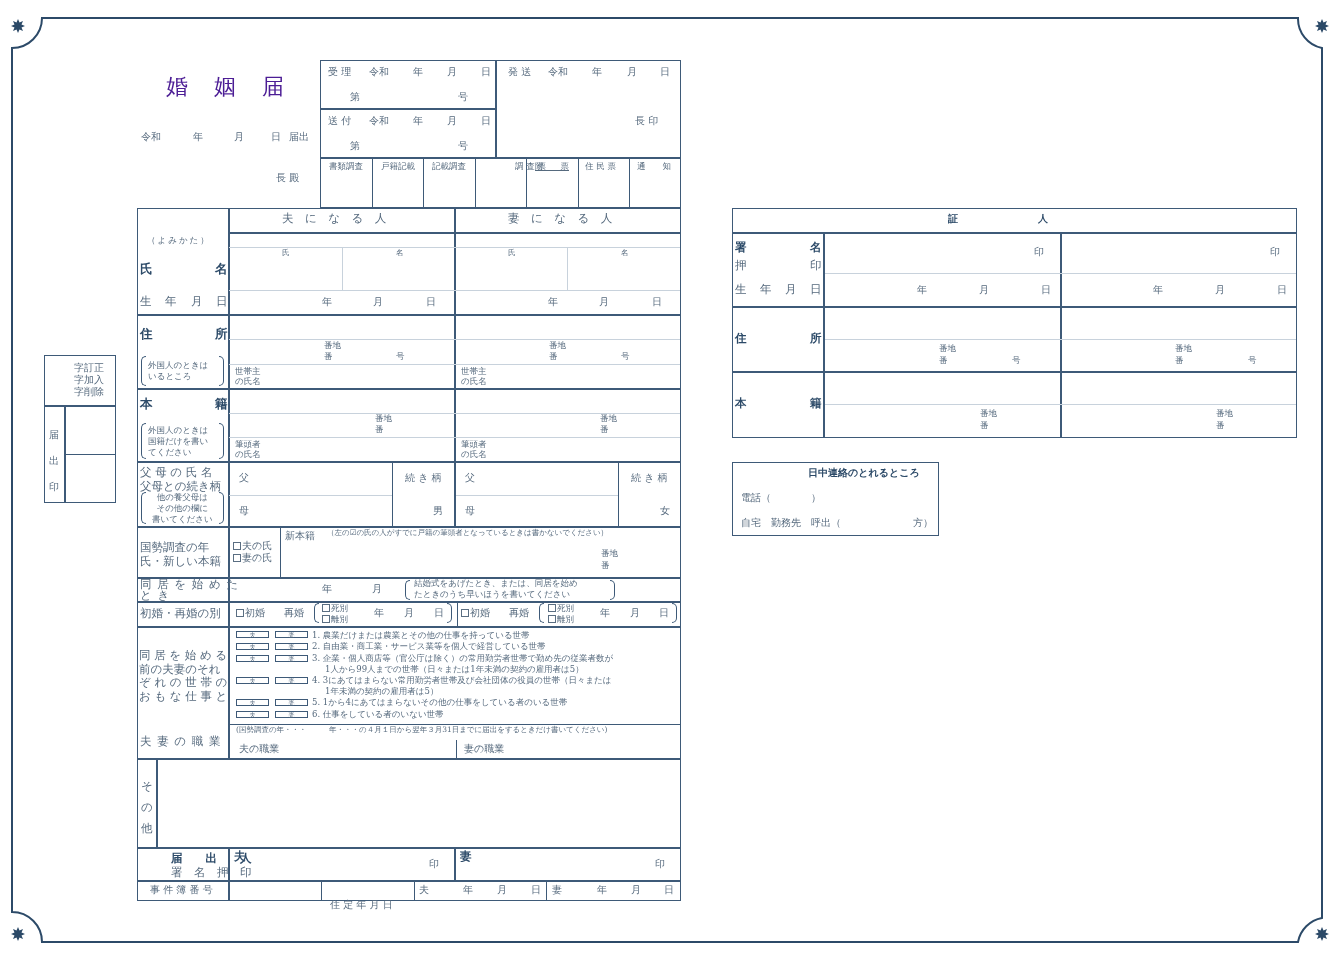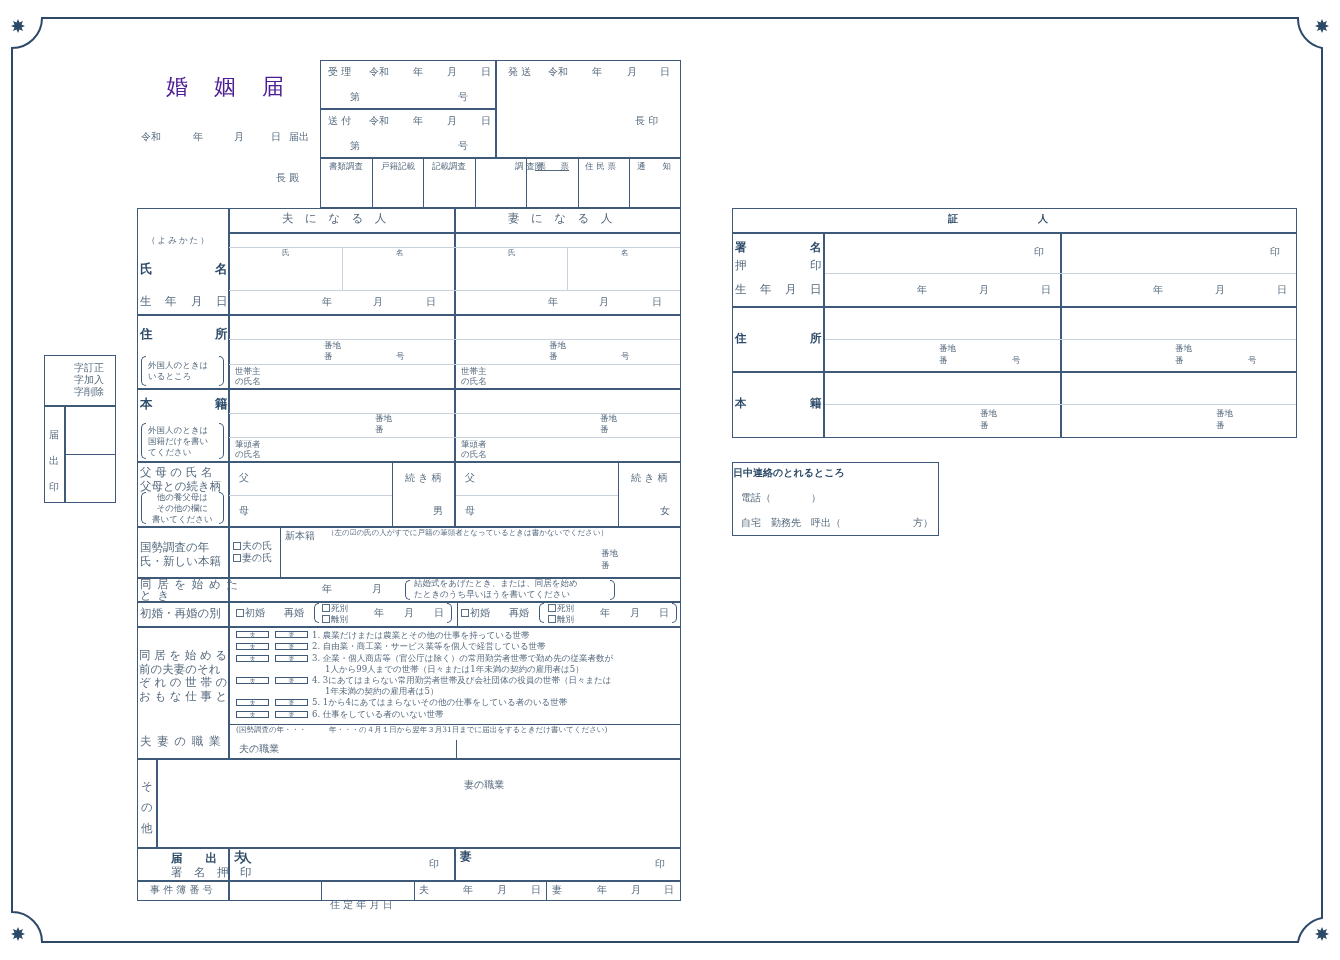--- a/index.html
+++ b/index.html
@@ -342,21 +342,21 @@
   <div>
     <span class="tag" style="left:236px;top:711px;">夫</span>
     <span class="tag" style="left:275px;top:711px;">妻</span>
     <span class="t xs" style="left:312px;top:710px;">6. 仕事をしている者のいない世帯</span>
   </div>
 </div>
 <div class="line" style="left:228px;top:724px;width:453px;height:1px;"></div>
 <span class="t xxs" style="left:236px;top:726px;">(国勢調査の年・・・　　　年・・・の４月１日から翌年３月31日までに届出をするときだけ書いてください)</span>
 <div class="line" style="left:456px;top:740px;width:1px;height:18px;"></div>
 <span class="t sm" style="left:239px;top:744px;text-align:center;">夫の職業</span>
-<span class="t sm" style="left:464px;top:744px;margin-top:36px;">妻の職業</span>
+<span class="t sm" style="left:464px;top:744px;">妻の職業</span>
 
 <div class="line" style="left:137px;top:758px;width:544px;height:1.5px;"></div>
 <div class="line" style="left:156px;top:758px;width:1.5px;height:90px;"></div>
 <div class="t md" style="left:141px;top:776px;line-height:21px;">
   <div>そ</div>
     <div>の</div>
     <div>他</div>
 </div>
 <div class="abs" style="left:159px;top:761px;width:520px;height:85px;"></div>
 
@@ -446,16 +446,16 @@
 <span class="t md bold" style="left:735px;top:398px;">本</span>
 <span class="t md bold" style="left:810px;top:398px;">籍</span>
 <div class="abs" style="left:826px;top:374px;width:232px;height:29px;"></div>
 <div class="abs" style="left:1063px;top:374px;width:232px;height:29px;"></div>
 <span class="t xs" style="left:980px;top:409px;">番地</span>
 <span class="t xs" style="left:980px;top:421px;">番</span>
 <span class="t xs" style="left:1216px;top:409px;">番地</span>
 <span class="t xs" style="left:1216px;top:421px;">番</span>
 
 <div class="abs b" style="left:732px;top:462px;width:207px;height:74px;border-width:1.5px;"></div>
-<span class="t bold" style="left:733px;top:468px;font-size:10px;">日中連絡のとれるところ</span>
+<span class="t bold" style="left:808px;top:468px;font-size:10px;">日中連絡のとれるところ</span>
 <span class="t sm" style="left:741px;top:493px;">電話（　　　　）</span>
 <span class="t sm" style="left:741px;top:518px;">自宅　勤務先　呼出（</span>
 <span class="t sm" style="left:913px;top:518px;">方）</span>
 
 </body></html>

